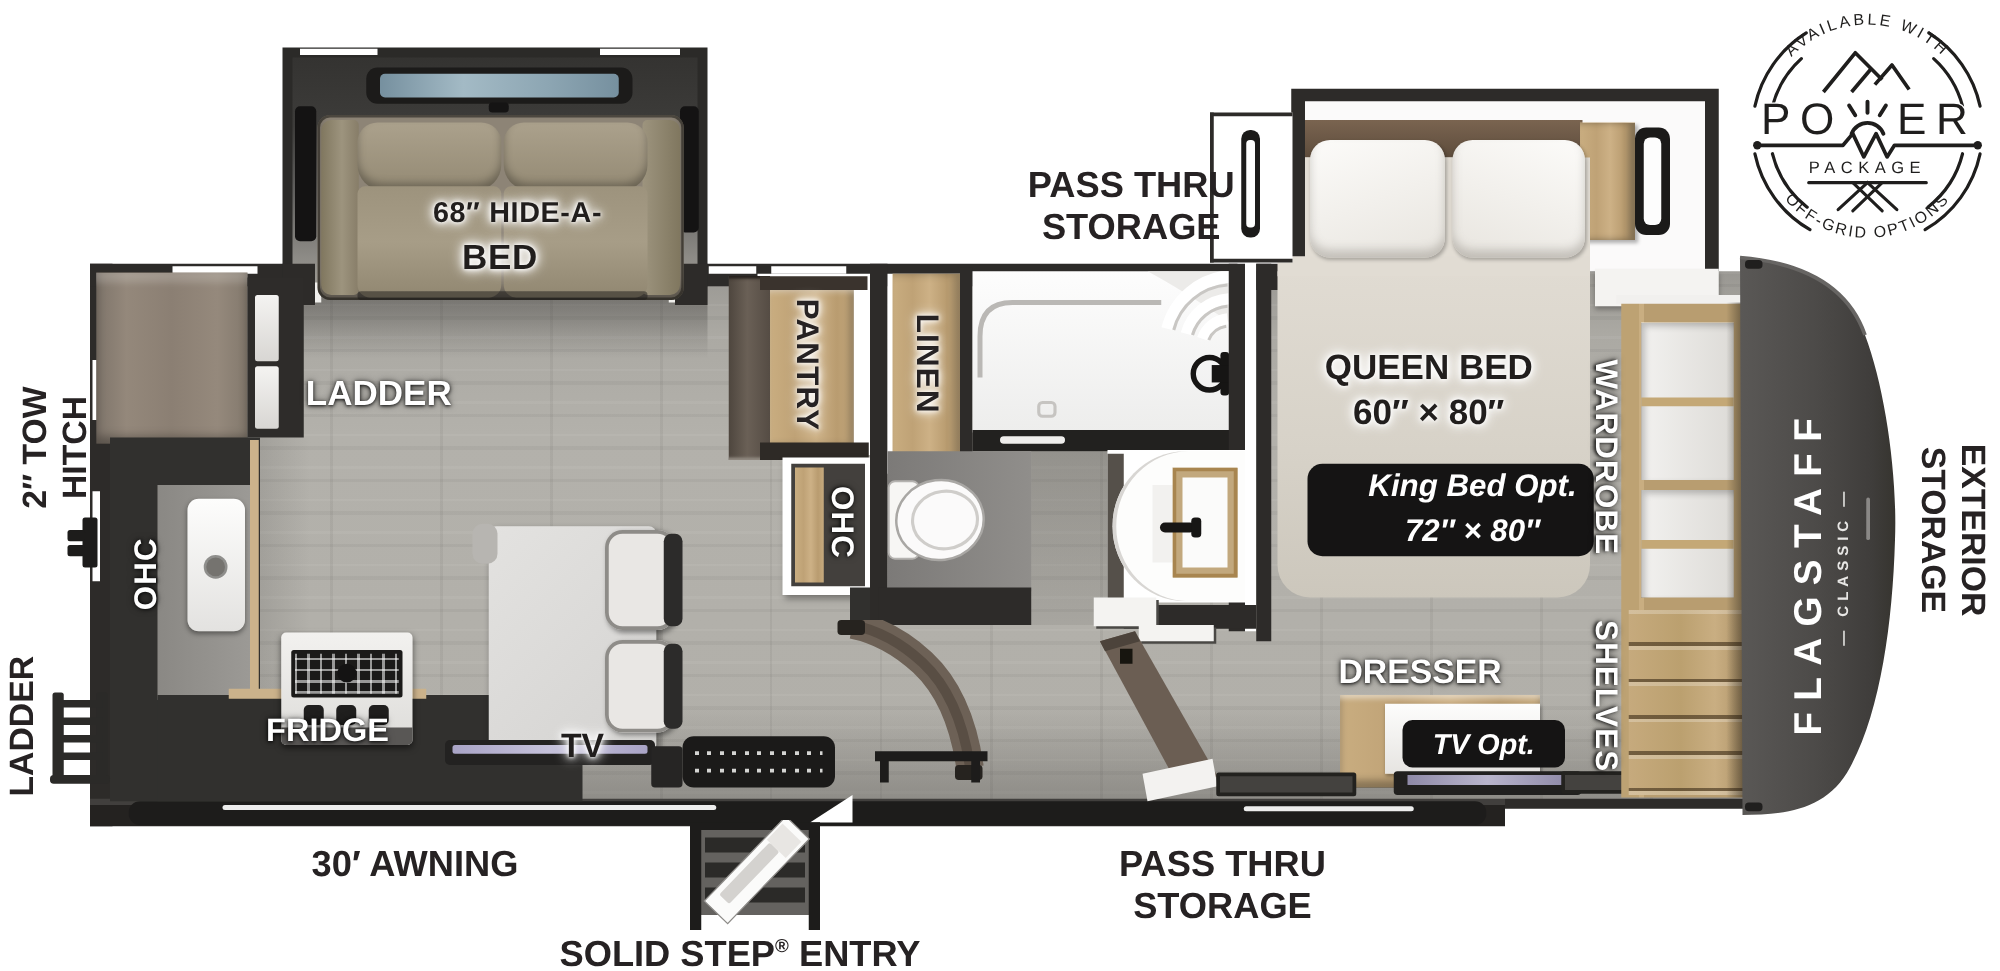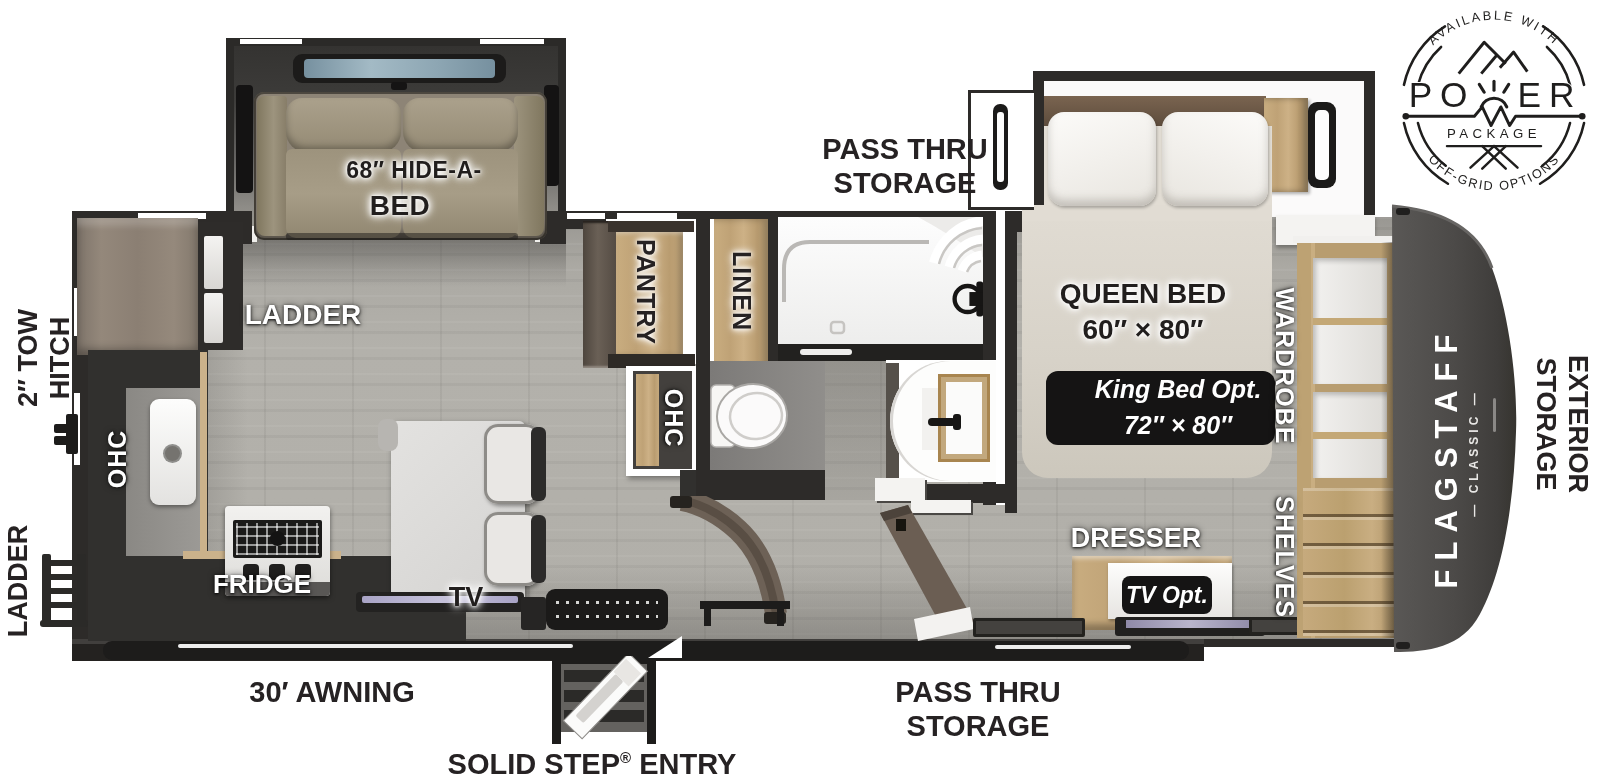--- a/index.html
+++ b/index.html
@@ -332,21 +332,21 @@
 
 <div class="abs" style="left:993px;top:104px;width:15px;height:86px;border-radius:7px;background:#1b1a19;"></div>
 <div class="abs" style="left:997px;top:112px;width:7px;height:70px;border-radius:3px;background:#fdfdfd;"></div>
 
 <div class="abs wood" style="left:1072px;top:556px;width:160px;height:74px;box-shadow:inset 0 5px 4px -2px rgba(255,255,255,.45),inset 0 -6px 6px rgba(0,0,0,.3);"></div>
 
 <div class="abs" style="left:1108px;top:563px;width:124px;height:56px;background:linear-gradient(180deg,#fdfdfc,#e6e4e1);box-shadow:1px 2px 3px rgba(0,0,0,.35);"></div>
 
 <div class="wlbl ctr" style="left:1136px;top:538px;font-size:27px;">DRESSER</div>
 
-<div class="pill" style="left:1122px;top:576px;width:90px;height:38px;font-size:23px;line-height:38px;">TV Opt.</div>
+<div class="pill" style="left:1122px;top:576px;width:130px;height:38px;font-size:23px;line-height:38px;">TV Opt.</div>
 
 <div class="abs" style="left:1115px;top:617px;width:150px;height:19px;border-radius:3px;background:#21201f;"></div>
 <div class="abs" style="left:1126px;top:620px;width:128px;height:8px;background:linear-gradient(90deg,#8f8aa8,#b9b5cc 50%,#8f8aa8);"></div>
 
 <div class="abs" style="left:973px;top:618px;width:112px;height:19px;background:#44423f;border:3px solid #23221f;box-sizing:border-box;border-radius:2px;"></div>
 
 <div class="abs" style="left:1249px;top:617px;width:79px;height:18px;background:#44423f;border:3px solid #23221f;box-sizing:border-box;border-radius:2px;"></div>
 
 <div class="abs" style="left:1297px;top:242px;width:98px;height:396px;background:linear-gradient(90deg,#bda273 0 14px,#c9ae81 14px 18px,#b89d70 18px);"></div>
 

